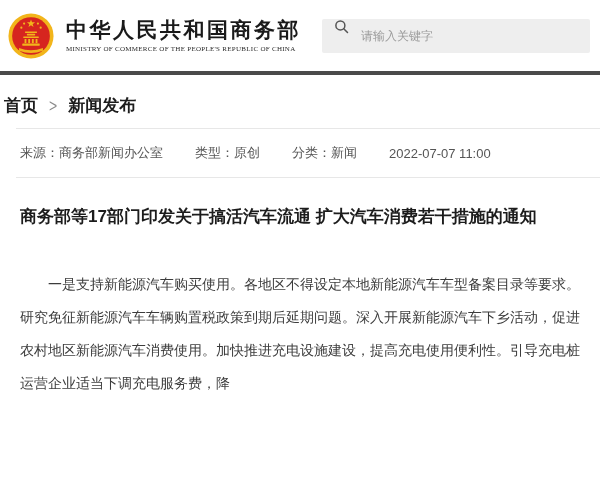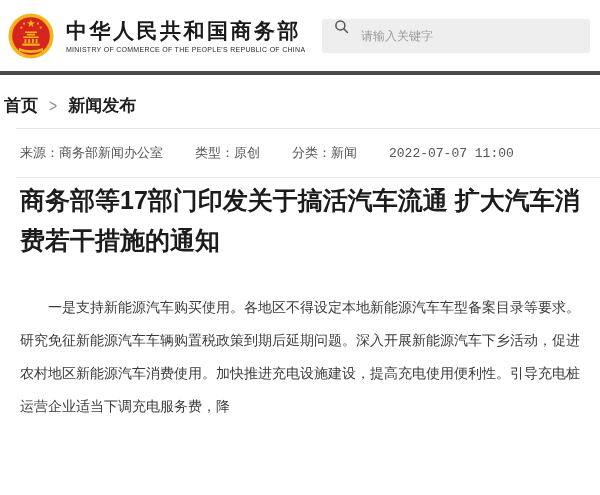--- a/index.html
+++ b/index.html
@@ -23,21 +23,21 @@
     height: 71px;
     padding: 0 10px 0 8px;
     background: #ffffff;
   }
   .emblem {
     width: 46px;
     height: 46px;
     flex: 0 0 auto;
     margin-right: 12px;
   }
-  .title-block { display: flex; flex-direction: column; }
+  .title-block { display: flex; flex-direction: column; font-family: Liberation Serif, serif; }
   .site-title {
     font-size: 21px;
     font-weight: 700;
     color: #1a1a1a;
     letter-spacing: 2.5px;
     line-height: 24px;
     white-space: nowrap;
   }
   .site-subtitle {
     font-size: 7px;
@@ -102,29 +102,29 @@
   }
 
   
   .meta {
     display: flex;
     align-items: center;
     padding: 15px 0 15px 20px;
     font-size: 13px;
     color: #555555;
   }
-  .meta .item { white-space: nowrap; font-family: Liberation Mono, monospace; }
+  .meta .item { white-space: nowrap; }
   .meta .item + .item { margin-left: 32px; }
   .meta .datetime { margin-left: 62px; color: #555555; }
 
   
   .article { padding: 0 20px; }
   .article-title {
-    margin-top: 2px;
-    font-size: 25px;
+    margin-top: 19px;
+    font-size: 17px;
     line-height: 40px;
     font-weight: 700;
     color: #1c1c1c;
   }
   .article-body { margin-top: 31px; }
   .article-body p {
     font-size: 14px;
     line-height: 33px;
     color: #3c3c3c;
     text-indent: 2em;

